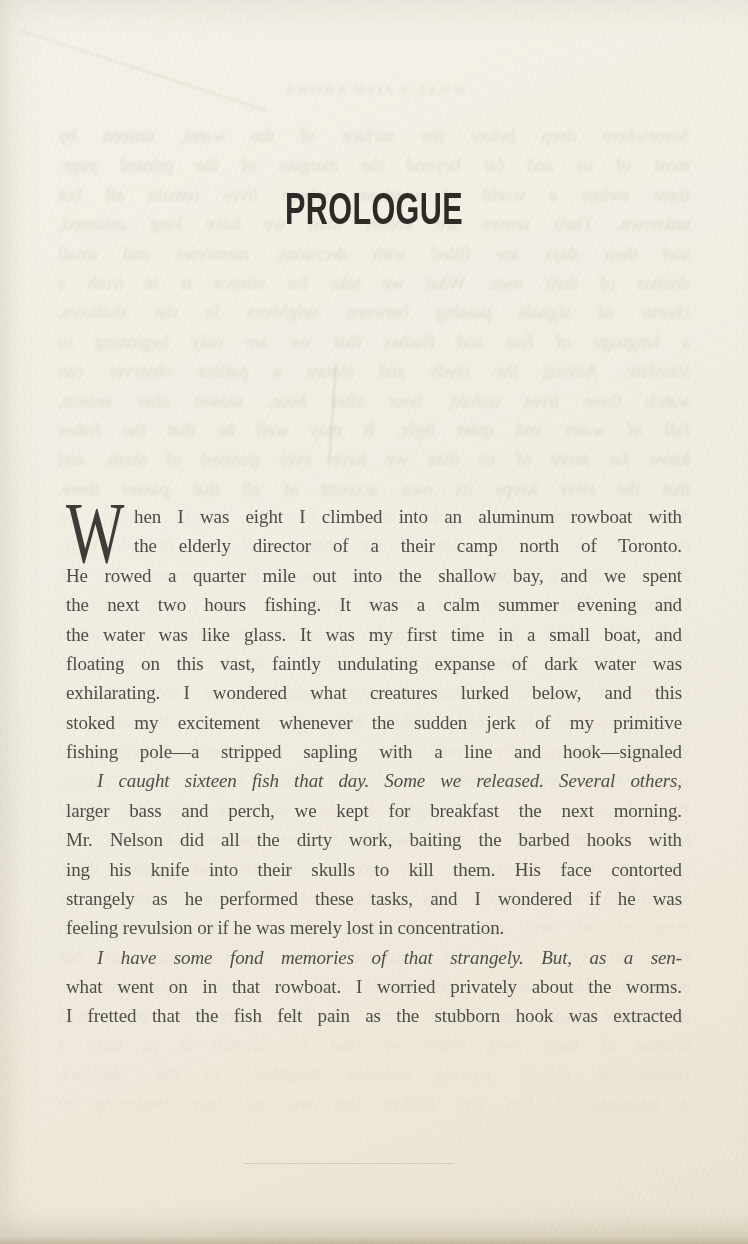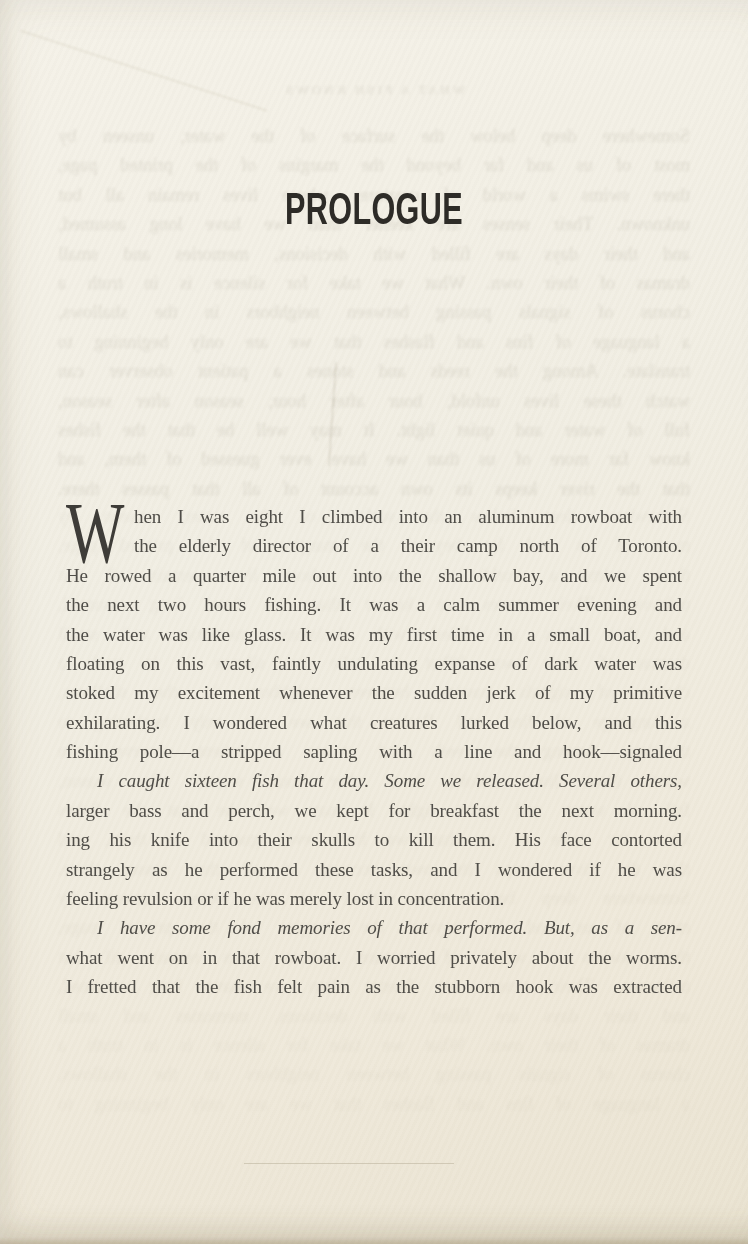--- a/index.html
+++ b/index.html
@@ -146,33 +146,34 @@
   <div class="body-text">
 
   <div class="para">
         <span class="dropcap">W</span>
         <div class="line dc-offset">hen I was eight I climbed into an aluminum rowboat with</div>
         <div class="line dc-offset">the elderly director of a their camp north of Toronto.</div>
         <div class="line">He rowed a quarter mile out into the shallow bay, and we spent</div>
         <div class="line">the next two hours fishing. It was a calm summer evening and</div>
         <div class="line">the water was like glass. It was my first time in a small boat, and</div>
         <div class="line">floating on this vast, faintly undulating expanse of dark water was</div>
+        <div class="line">exhilarating. I wondered what creatures lurked below, and this</div>
         <div class="line">stoked my excitement whenever the sudden jerk of my primitive</div>
-        <div class="line">exhilarating. I wondered what creatures lurked below, and this</div>
         <div class="line">fishing pole—a stripped sapling with a line and hook—signaled</div>
       </div>
       <div class="para">
         <div class="line indent">I caught sixteen fish that day. Some we released. Several others,</div>
         <div class="line">larger bass and perch, we kept for breakfast the next morning.</div>
+        <div class="line">Mr. Nelson did all the dirty work, baiting the barbed hooks with</div>
         <div class="line">ing his knife into their skulls to kill them. His face contorted</div>
         <div class="line">strangely as he performed these tasks, and I wondered if he was</div>
         <div class="line last">feeling revulsion or if he was merely lost in concentration.</div>
       </div>
       <div class="para">
-        <div class="line indent">I have some fond memories of that performed. But, as a sen-</div>
+        <div class="line indent">I have some fond memories of that strangely. But, as a sen-</div>
         <div class="line">what went on in that rowboat. I worried privately about the worms.</div>
         <div class="line">I fretted that the fish felt pain as the stubborn hook was extracted</div>
       </div>
     </div>
 
   <div class="crease-v"></div>
   <div class="crease-h"></div>
   <div class="crease-d"></div>
   <div class="bottom-edge"></div>
 </div>

